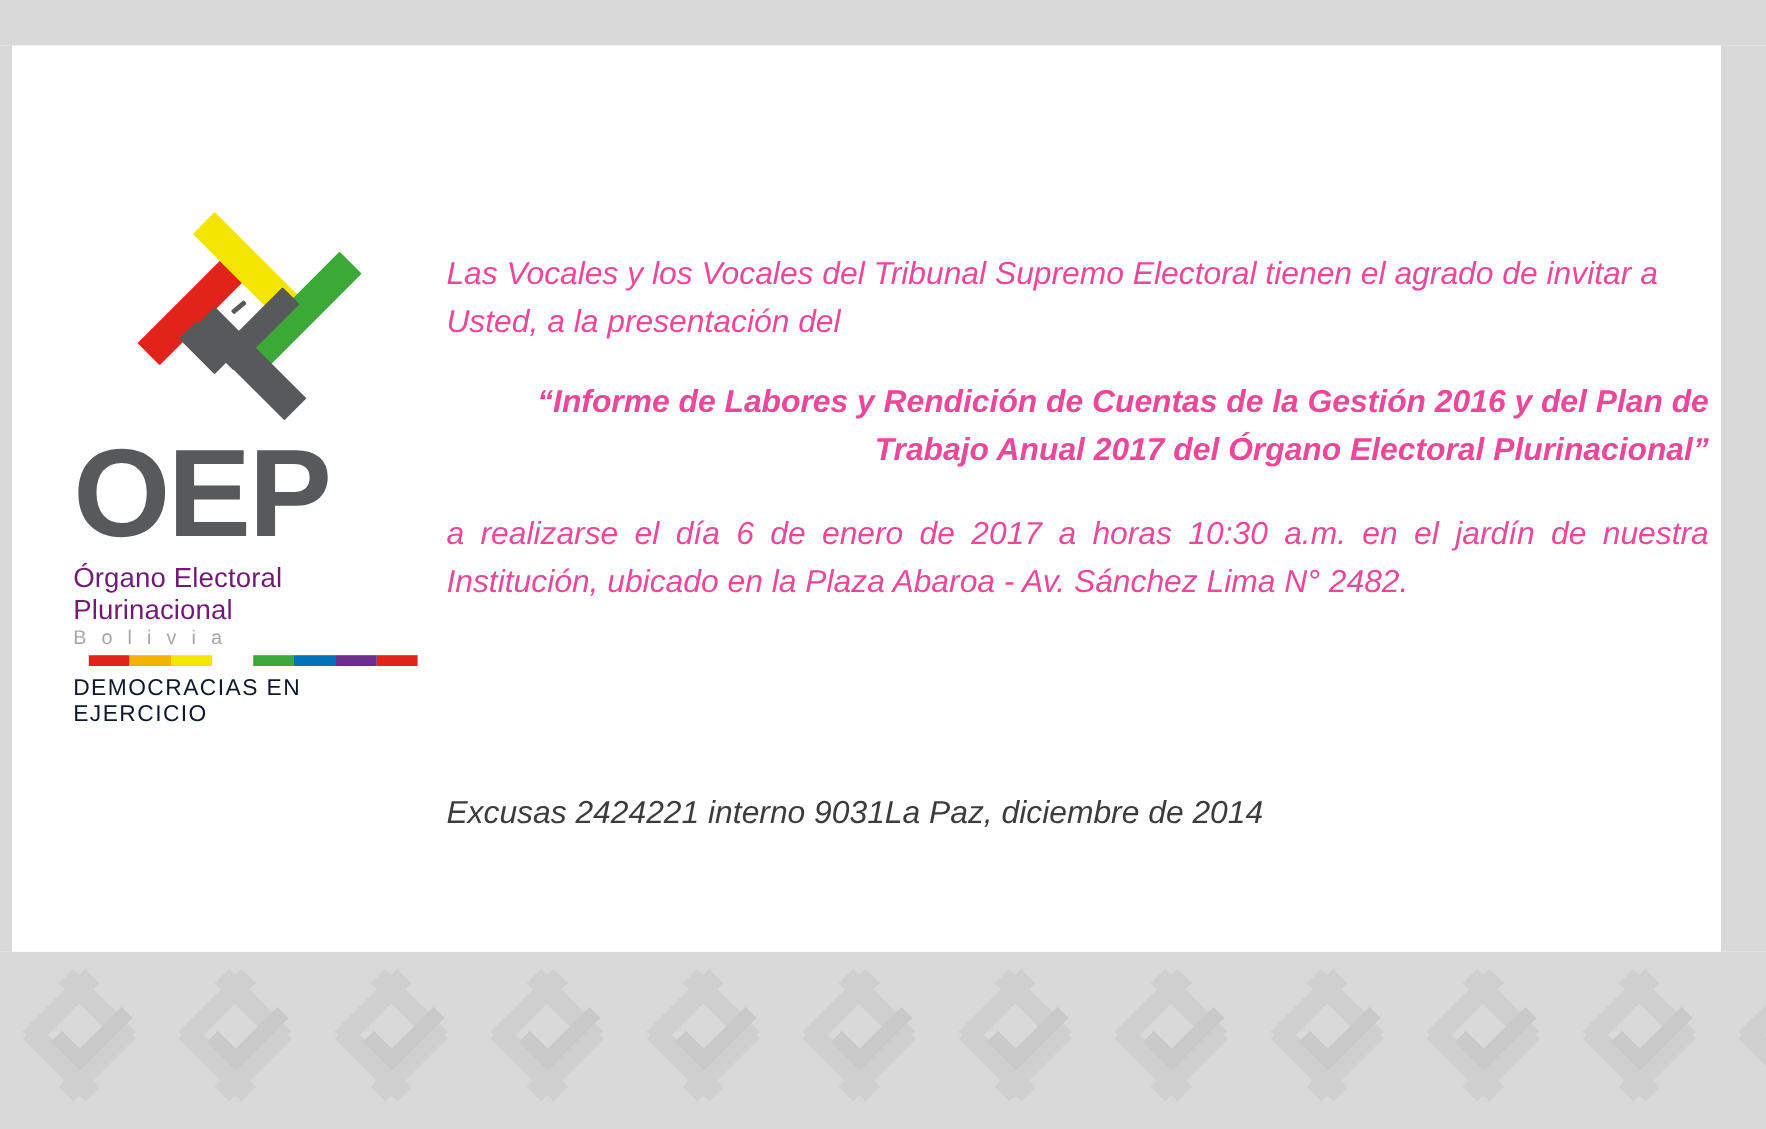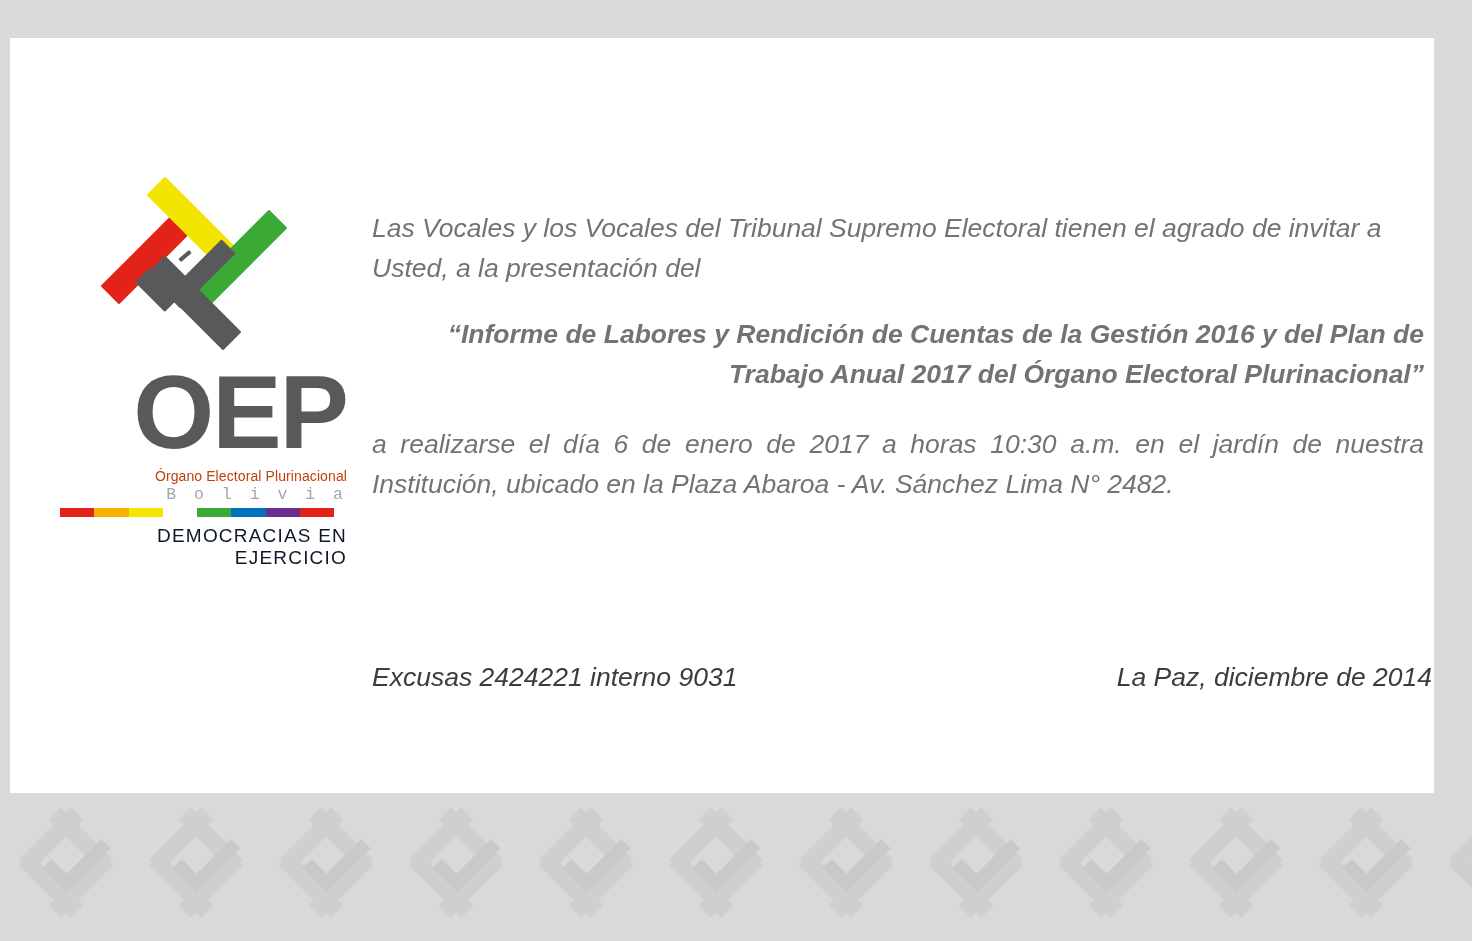--- a/index.html
+++ b/index.html
@@ -85,24 +85,24 @@
   .wm .b1 { width: 74px; height: 17px; transform: rotate(-45deg); left: -4px;  top: 30px; }
   .wm .b2 { width: 74px; height: 17px; transform: rotate(45deg);  left: 26px;  top: 30px; }
   .wm .b3 { width: 74px; height: 17px; transform: rotate(45deg);  left: -4px;  top: 76px; }
   .wm .b4 { width: 74px; height: 17px; transform: rotate(-45deg); left: 26px;  top: 76px; }
   .wm .c1 { width: 34px; height: 13px; transform: rotate(45deg);  left: 24px;  top: 68px; background:#c9c9c9;}
   .wm .c2 { width: 56px; height: 13px; transform: rotate(-45deg); left: 40px;  top: 56px; background:#c9c9c9;}
 
   
   .logo-wrap {
     position: absolute;
-    left: 47px;
+    left: 61px;
     top: 208px;
     width: 300px;
-    text-align: right;
+    text-align: left;
   }
   .emblem {
     position: relative;
     width: 210px;
     height: 150px;
     margin: 0 auto 6px auto;
   }
   .emblem span {
     position: absolute;
     display: block;
@@ -121,31 +121,30 @@
   .oep-text {
     font-family: "Liberation Sans", sans-serif;
     font-weight: bold;
     font-size: 104px;
     line-height: 96px;
     letter-spacing: -2px;
     color: #58595b;
     margin: 0;
   }
   .oep-sub {
-    font-size: 14px;
-    color: #c2410c;
+    font-size: 23px;
+    color: #701a75;
     margin: 8px 0 0 0;
     letter-spacing: 0.1px;
   }
   .bolivia {
     font-size: 16.5px;
     color: #a6a6a6;
     letter-spacing: 4px;
     margin: 1px 0 0 0;
-    font-family: Liberation Mono, monospace;
   }
   .stripe {
     width: 274px;
     height: 9px;
     margin: 4px auto 0 auto;
     display: flex;
   }
   .stripe i { display: block; height: 100%; flex: 1 1 auto; }
   .democracias {
     font-size: 19px;
@@ -153,42 +152,41 @@
     letter-spacing: 1.2px;
     margin: 8px 0 0 0;
   }
 
   
   .text-col {
     position: absolute;
     left: 372px;
     top: 208px;
     width: 1052px;
-    color: #737373;
+    color: #ec4899;
   }
   .text-col p {
     margin: 0 0 26px 0;
     font-size: 26.5px;
     line-height: 40px;
     font-style: italic;
     text-align: justify;
   }
   .text-col p.lead { text-align: left; }
   .text-col p.title {
     font-weight: bold;
     text-align: right;
     margin-bottom: 30px;
   }
   .footer-row {
     position: absolute;
     left: 372px;
     top: 662px;
     width: 1060px;
     display: flex;
-    justify-content: space-between;
     font-size: 26.5px;
     font-style: italic;
     color: #3c3c3c;
   }
 </style>
 </head>
 <body>
 
 <div class="page">
 

